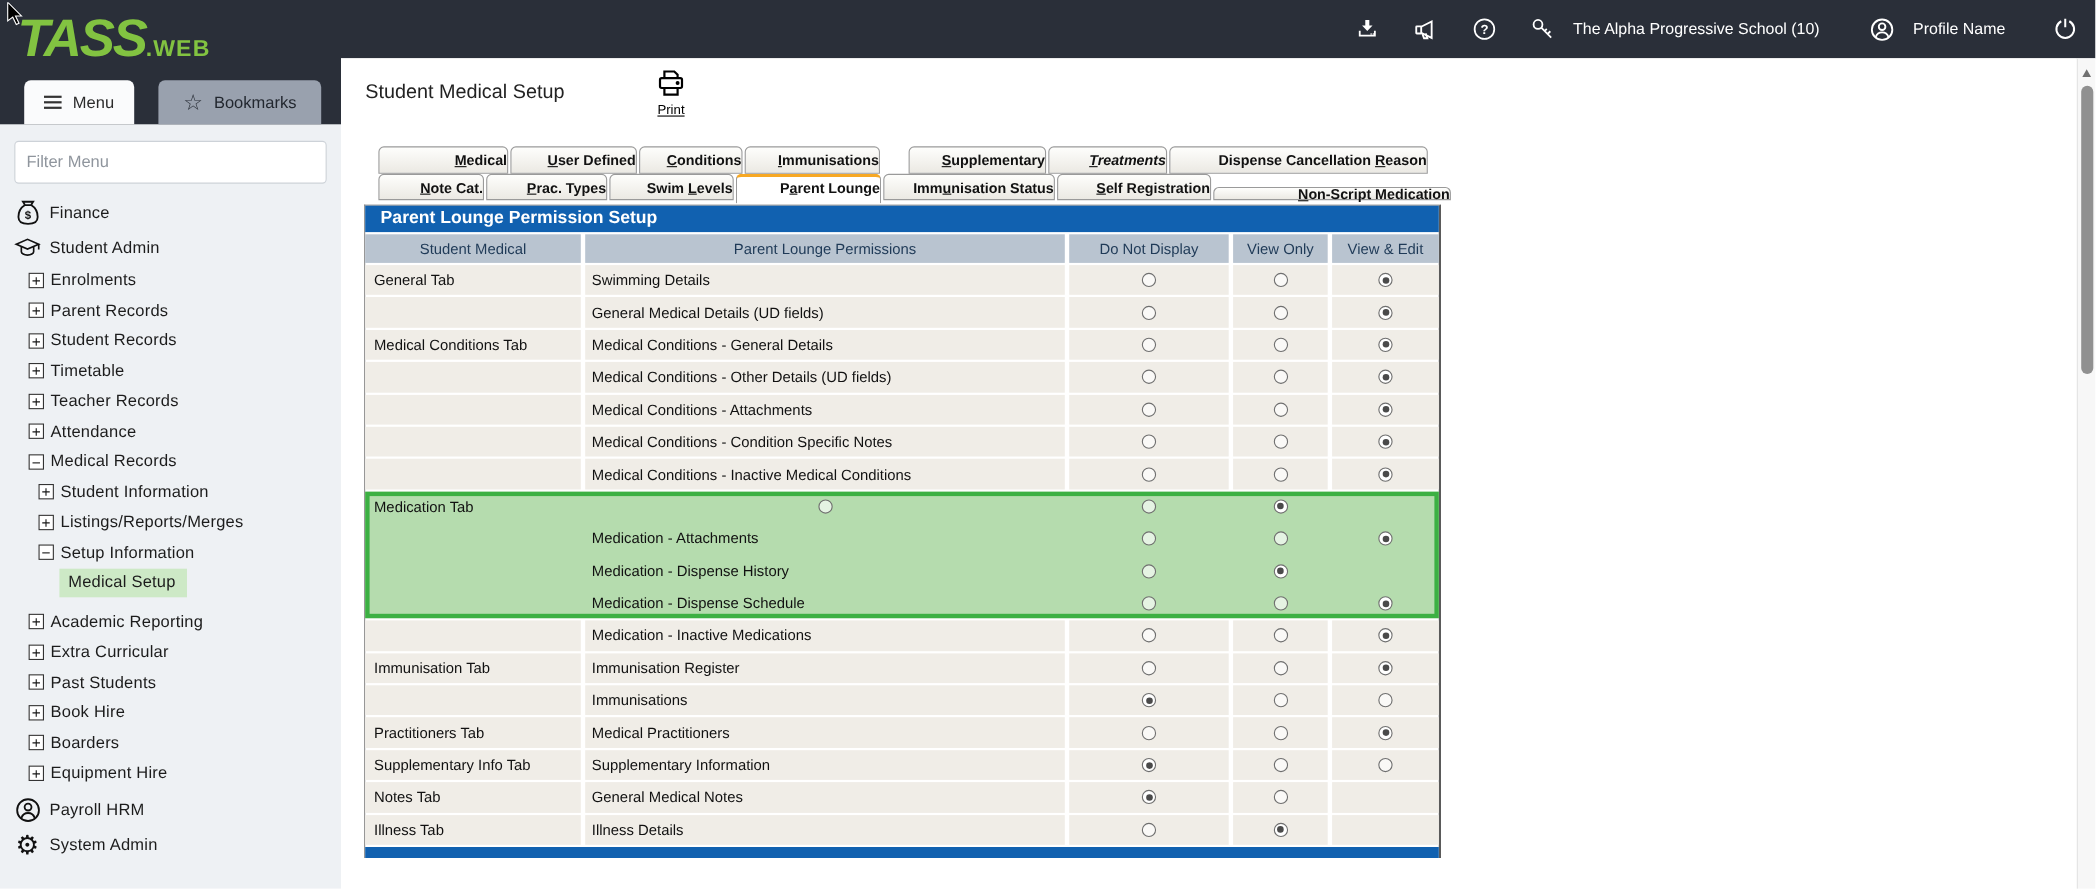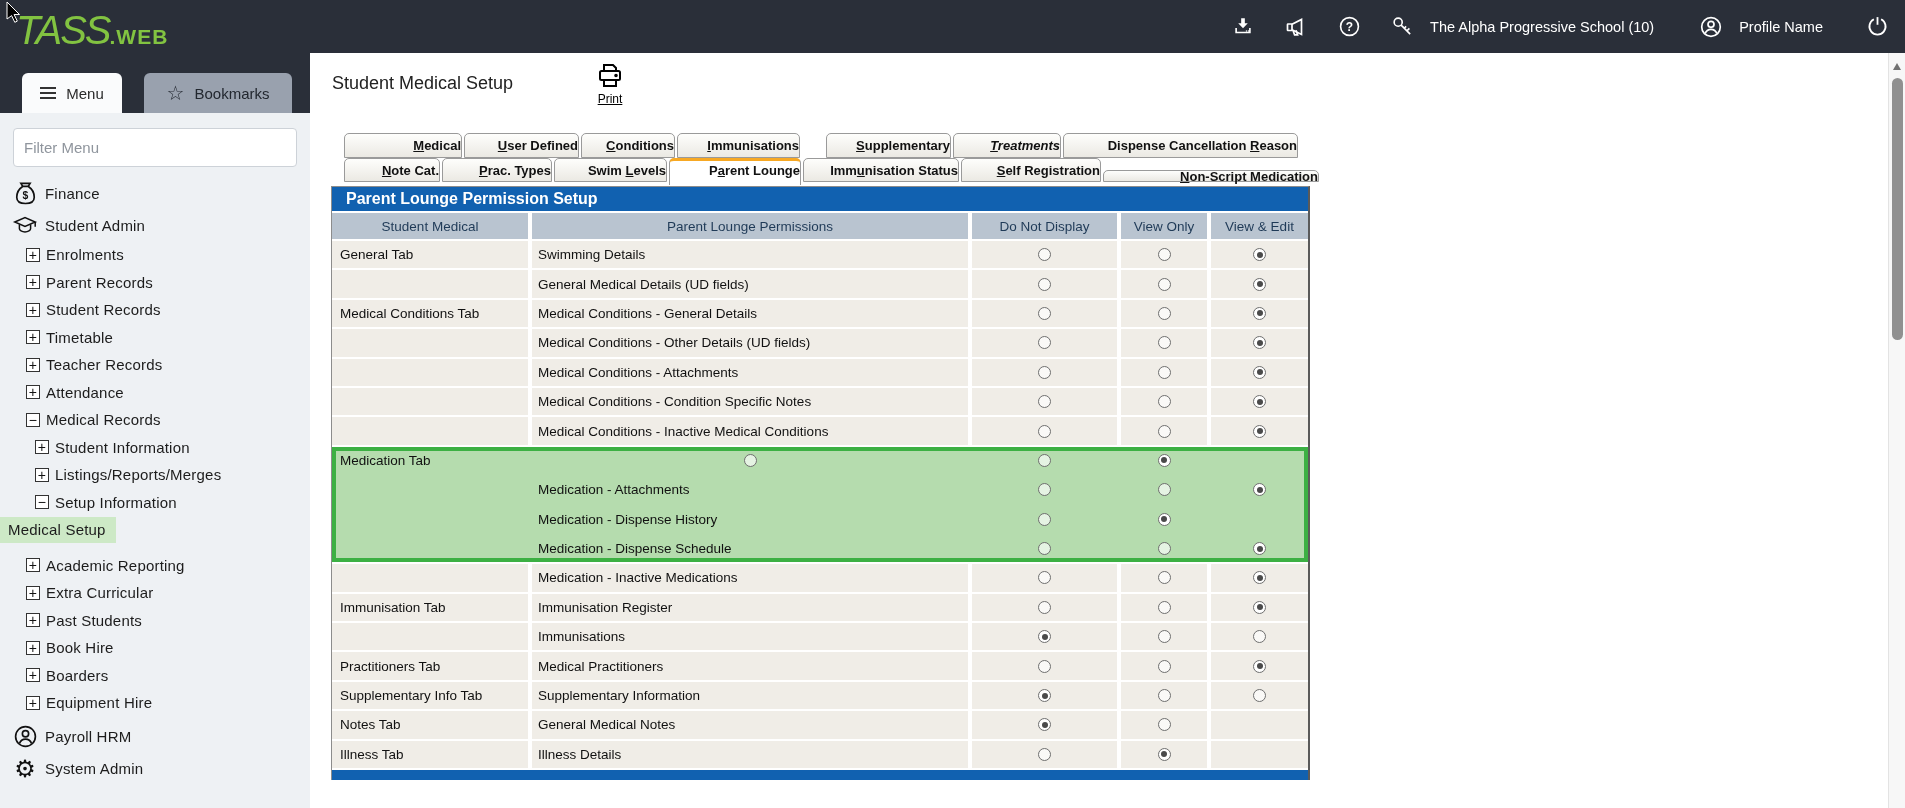--- a/index.html
+++ b/index.html
@@ -4,38 +4,38 @@
 <style>
   * {margin:0;padding:0;box-sizing:border-box}
   html,body {width:1905px;height:808px;overflow:hidden}
   body {font-family:"Liberation Sans",sans-serif;background:#fff;position:relative}
   .topbar{position:absolute;left:0;top:0;width:1905px;height:53px;background:#2a2f39}
   .side-header{position:absolute;left:0;top:0;width:310px;height:113px;background:#2a2f39;z-index:3}
   .sidebar{position:absolute;left:0;top:113px;width:310px;height:695px;background:#eef1f4;z-index:2}
   .content{position:absolute;left:310px;top:53px;width:1578px;height:755px;background:#fff}
   .cursor{position:absolute;left:6px;top:2px;z-index:9}
   .logo{position:absolute;left:16px;top:8px;white-space:nowrap}
-  .logo .t1{font-size:40px;font-weight:normal;font-style:italic;color:#82c341;letter-spacing:-2px}
+  .logo .t1{font-size:48px;font-weight:bold;font-style:italic;color:#82c341;letter-spacing:-2px}
   .logo .t2{font-size:21px;font-weight:bold;color:#82c341;letter-spacing:1px}
   .side-tabs{position:absolute;left:22px;top:73px;display:flex;gap:22px;height:40px}
   .side-tab{border-radius:6px 6px 0 0;display:flex;align-items:center;justify-content:center;gap:10px;font-size:15px;padding:0 14px}
   .side-tab.active{background:#fafbfc;color:#2b2b2b;width:100px}
   .side-tab.inactive{background:#99a1ae;color:#22272f;width:148px}
   .hamburger{display:inline-block;width:16px}
   .hamburger span{display:block;height:2px;background:#333;margin:3px 0}
   .star{font-size:20px;color:#2a2f38}
   .filter{position:absolute;left:13px;top:15px;width:284px;height:39px;background:#fff;border:1px solid #cdd2d8;border-radius:4px;font-size:15px;color:#333;padding:0 10px;font-family:"Liberation Sans",sans-serif}
   .filter::placeholder{color:#8f959d}
   .menu{position:absolute;left:0;top:64px;width:310px;list-style:none}
   .mi{display:flex;align-items:center;height:27.5px;font-size:15px;color:#1c1c1c;cursor:default;letter-spacing:0.2px}
   .mi.root{height:32px;padding-left:12px}
   .mi.root .icon{width:26px;margin-right:7px;display:flex;justify-content:center;align-items:center}
   .mi.lvl1{padding-left:26px}
   .mi.lvl2{padding-left:35px}
-  .mi.lvl3{}
+  .mi.lvl3{padding-left:54px}
   .expander{width:14px;height:14px;border:1px solid #333;background:#fff;display:flex;align-items:center;justify-content:center;font-size:14px;line-height:14px;margin-right:6px;font-weight:normal;color:#111}
   .chip{background:#cde9c6;padding:4px 10px 5px 8px}
   .gear{font-size:24px;line-height:24px;color:#111}
   .top-icons{position:absolute;right:16px;top:0;height:53px;display:flex;align-items:center;gap:30px;color:#fff;font-size:14.5px;z-index:4}
   .tgroup{display:flex;align-items:center;gap:16px}
   .tgroup.profile{margin-left:15px}
   .power{margin-left:13px}
   .page-title{position:absolute;left:22px;top:20px;font-size:18px;color:#222}
   .printwrap{position:absolute;left:280px;top:10px;width:40px;text-align:center;color:#000}
   .printwrap .plabel{font-size:12px;text-decoration:underline;margin-top:-1px}

